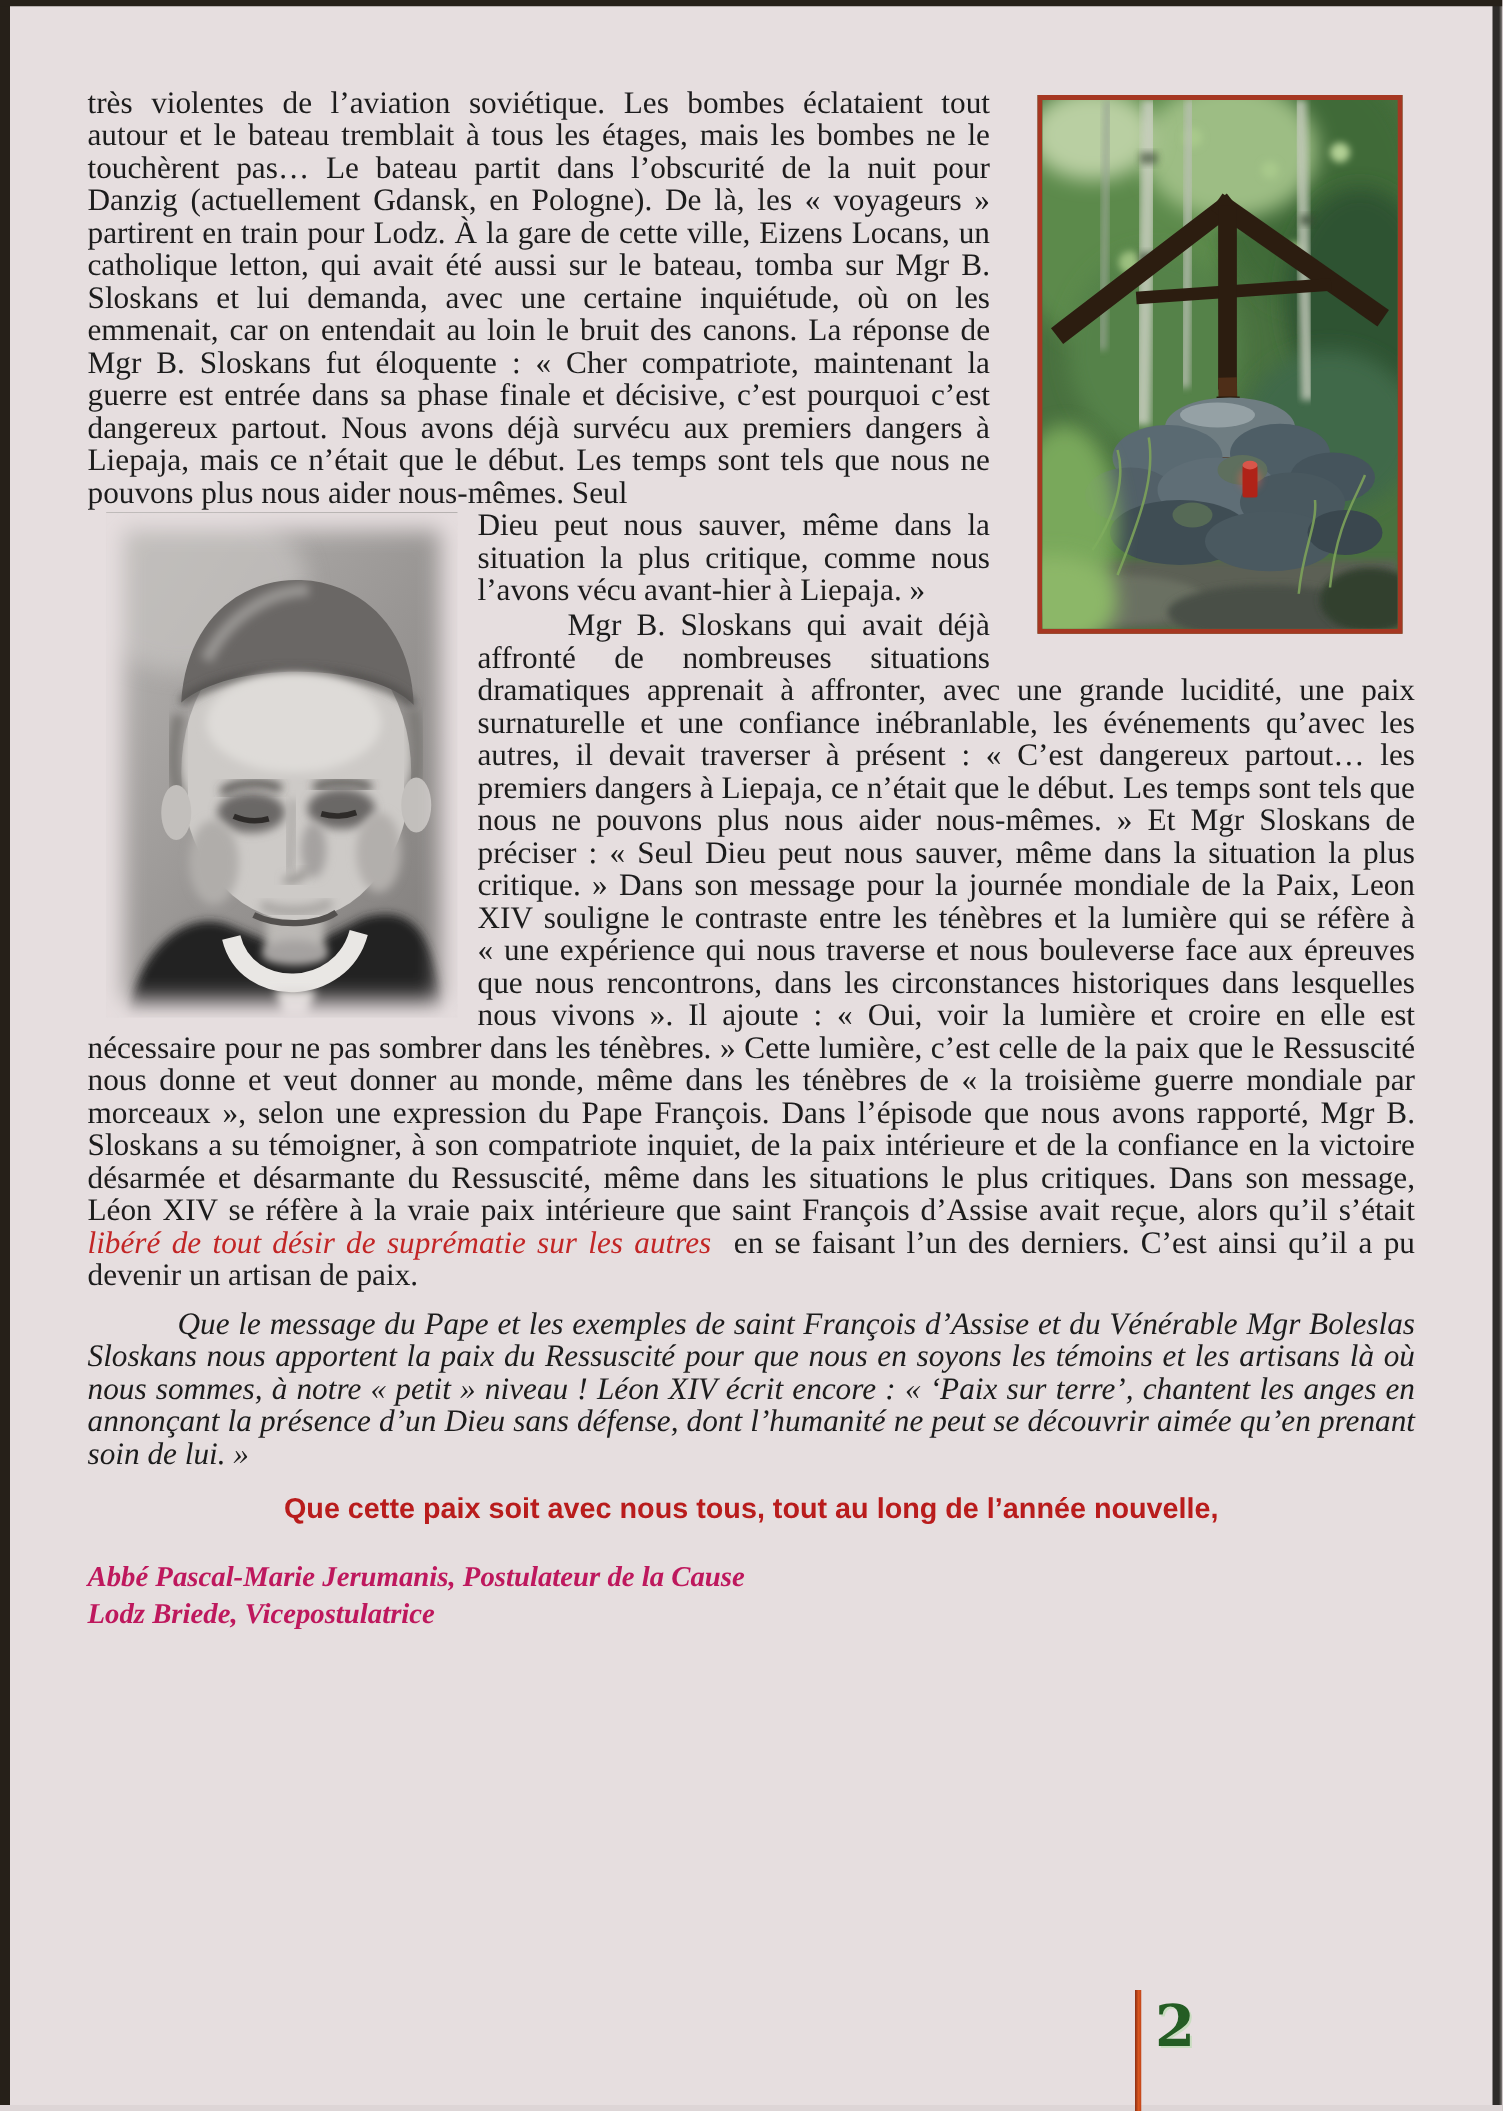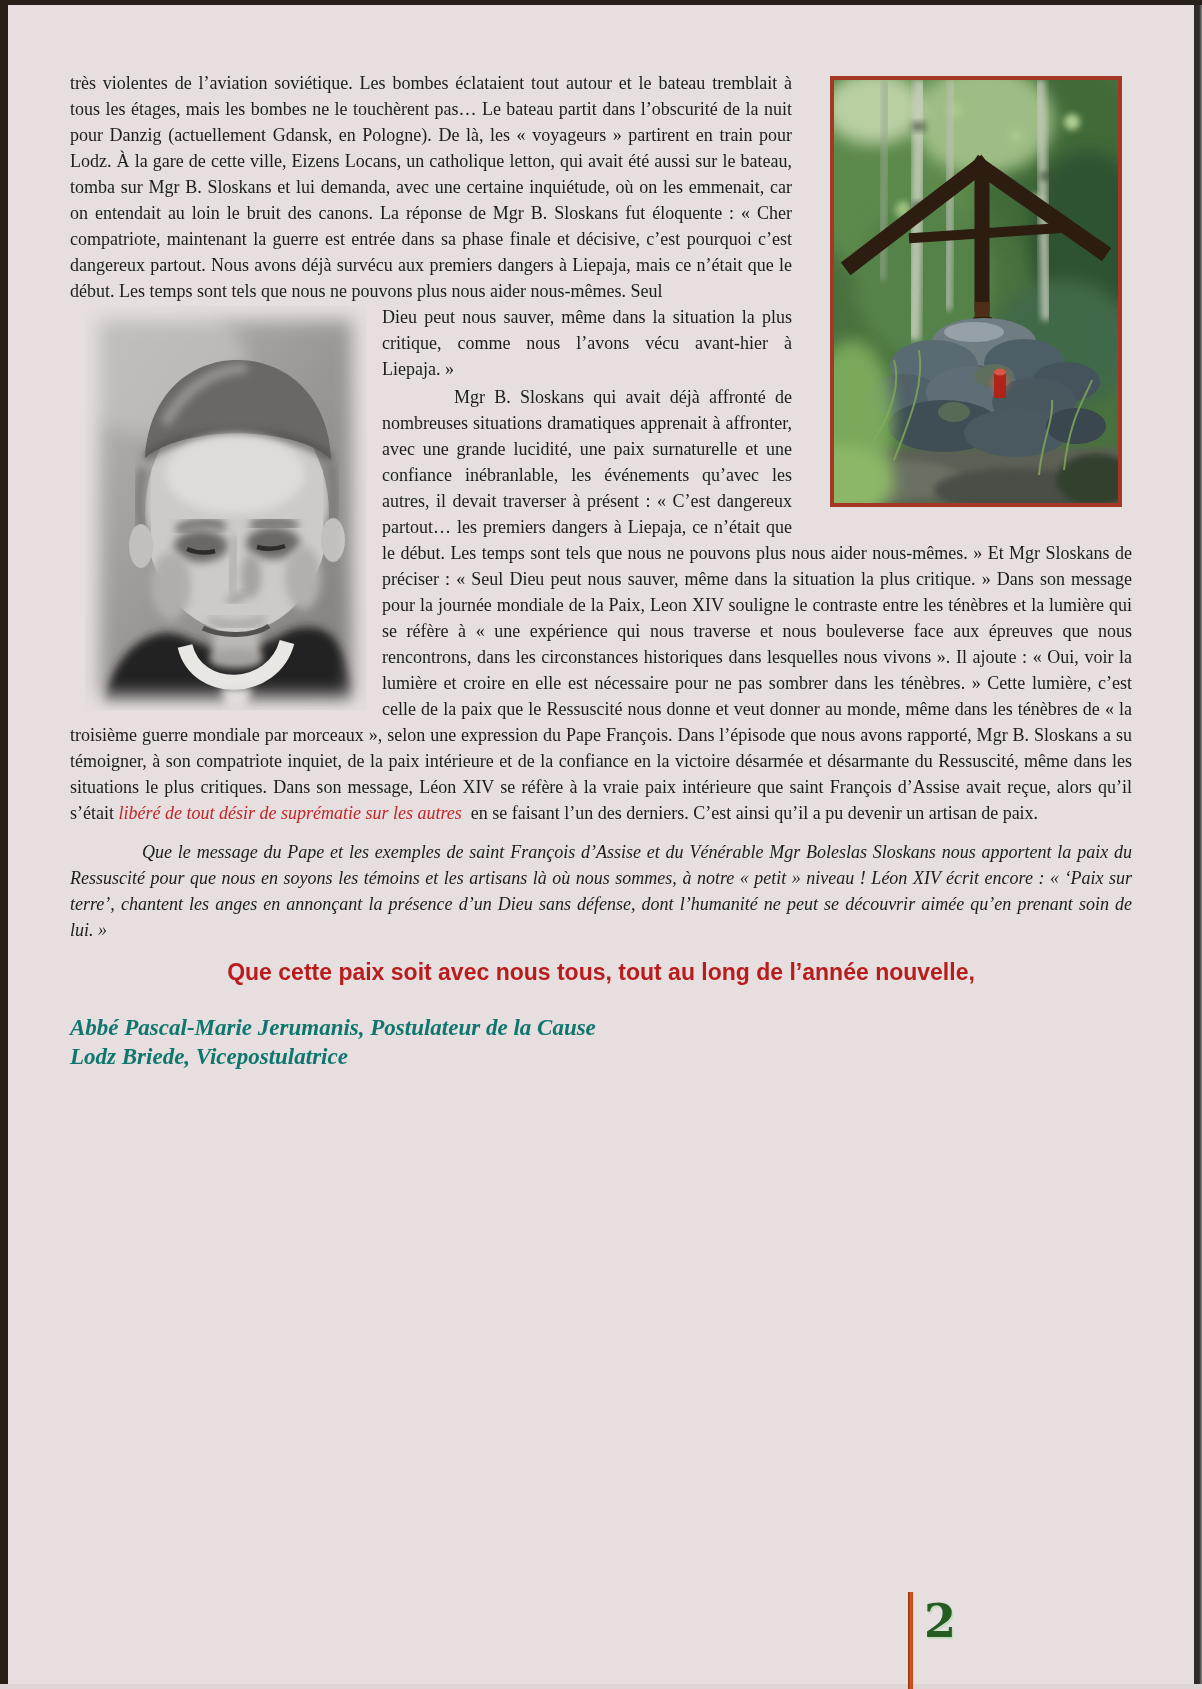--- a/index.html
+++ b/index.html
@@ -12,21 +12,21 @@
   .border-top   { position:absolute; left:0; top:0; width:1202px; height:5px; background:#262019; }
   .border-right { position:absolute; right:0; top:0; width:8px; height:1689px;
                   background:linear-gradient(to right,#2e2b29 65%,#8e8b88 100%); }
   .bottom-strip { position:absolute; left:0; bottom:0; width:1202px; height:5px; background:#ddd5d6; }
 
   .content {
     position:absolute; left:8px; top:5px; width:1187px; box-sizing:border-box;
     padding:65px 63px 0 62px;
   }
   .body-text {
-    font-size:18px; line-height:26px; text-align:justify;
+    font-size:25px; line-height:26px; text-align:justify;
     color:#1c1c1c; margin:0;
   }
   .indent { text-indent:72px; }
   .p3 { margin-top:2px; }
   .p4 { margin-top:13px;font-style:italic; }
   .red-italic { font-style:italic; }
 
   figure { margin:0; padding:0; }
   .cross-photo {
     float:right; width:292px; height:431px;
@@ -48,21 +48,21 @@
   }
 
   .peace {
     margin-top:14px; text-align:center;
     font-family:"Liberation Sans", sans-serif; font-weight:bold;
     font-size:23px; line-height:30px; color:#b91c1c;
   }
   .signatures {
     margin-top:26px;
     font-weight:bold; font-style:italic;
-    font-size:23px; line-height:29px; color:#0f766e;
+    font-size:23px; line-height:29px; color:#be185d;
   }
 
   .footer-rule {
     position:absolute; left:908px; top:1592px; width:5px; height:97px;
     background:linear-gradient(to right,#8a2d12,#d8561f 55%,#c2461a);
   }
   .page-number {
     position:absolute; left:924px; top:1596px;
     font-family:"DejaVu Serif", serif; font-weight:bold;
     font-size:46px; line-height:50px; color:#245d24;

